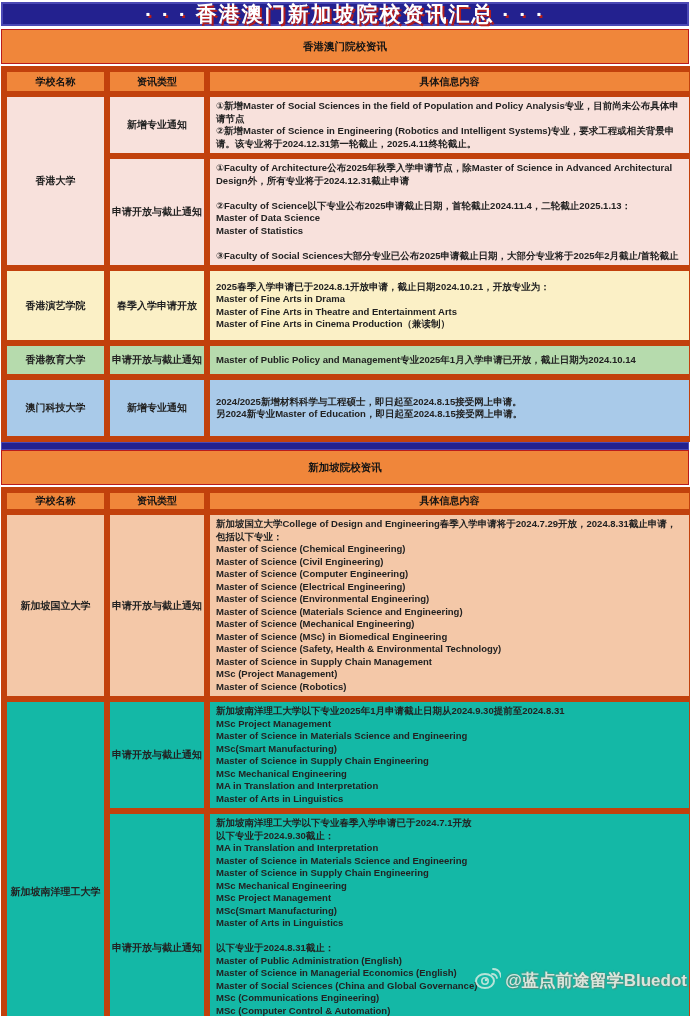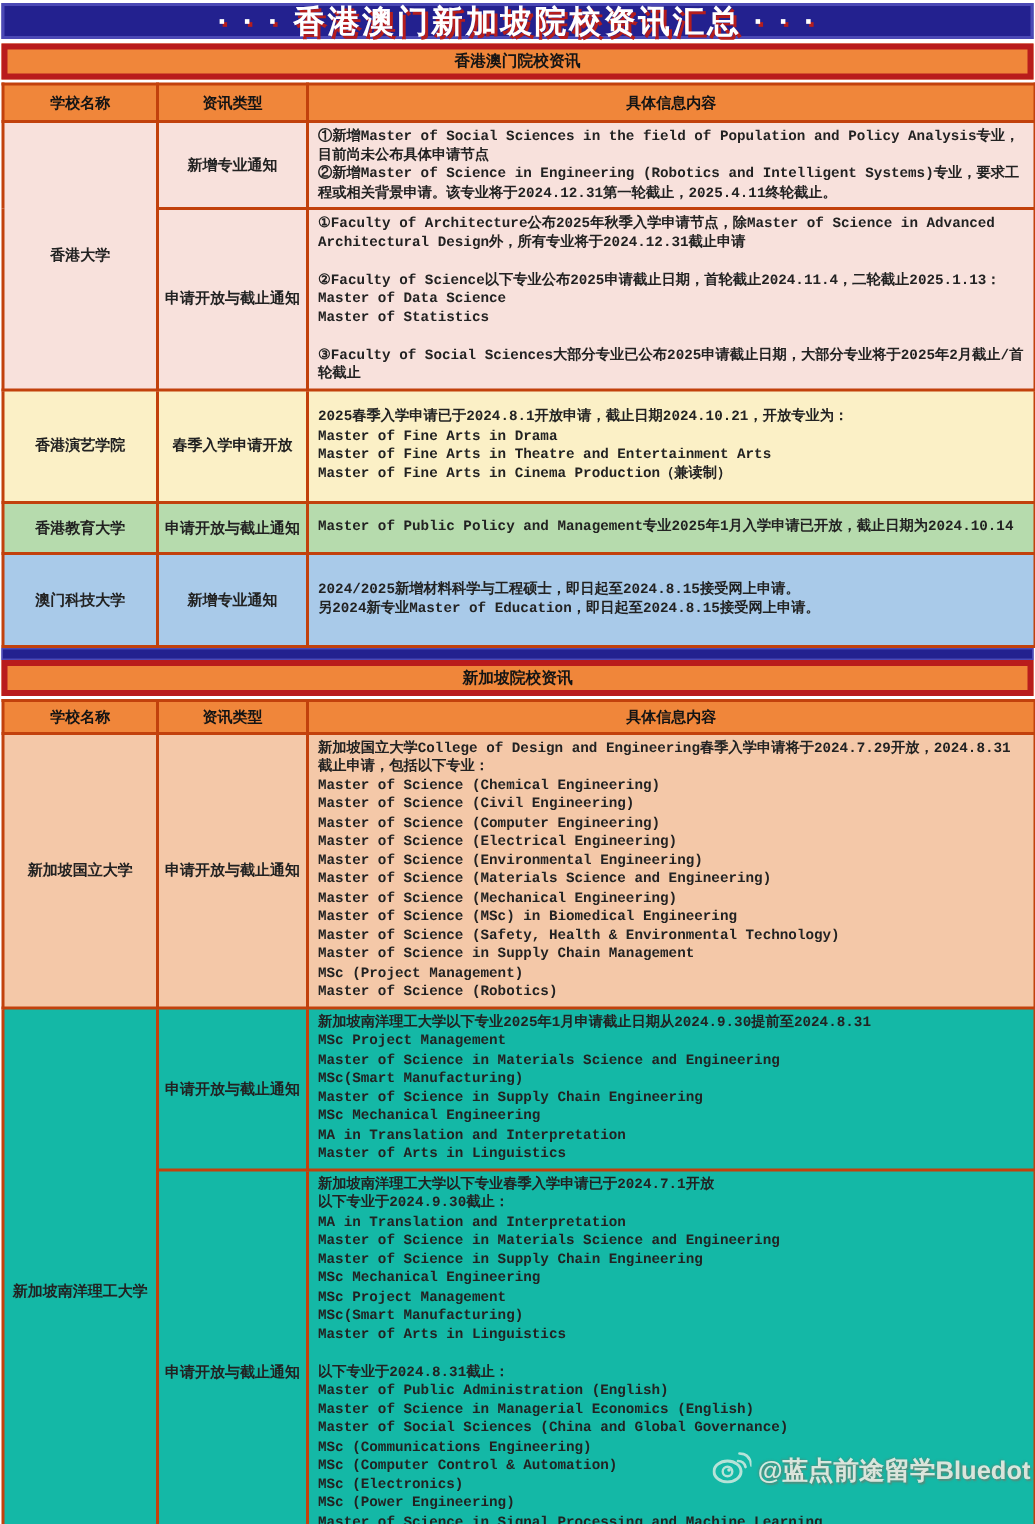--- a/index.html
+++ b/index.html
@@ -12,29 +12,29 @@
     border:2px solid #4B49B5;box-sizing:border-box;
     display:flex;align-items:center;justify-content:center;
   }
   .title-text{
     color:#ffffff;font-size:21px;font-weight:bold;letter-spacing:2px;
     text-shadow:2px 2px 0 #b51d1d;white-space:nowrap;
   }
 
   
   .section-bar{
-    margin:0 1px;height:24px;background:#F0863A;border:4px solid #b91c1c;box-sizing:border-box;
+    margin:0 1px;height:35px;background:#F0863A;border:1px solid #b91c1c;box-sizing:border-box;
     display:flex;align-items:center;justify-content:center;
     font-size:10.5px;font-weight:bold;color:#141414;
   }
   .gap2{height:2px;}
 
   
   table{border-collapse:collapse;table-layout:fixed;width:688px;margin:0 1px;}
-  td{border:2px solid #c2410c;box-sizing:border-box;vertical-align:middle;color:#222;font-family:Liberation Mono, monospace;}
+  td{border:6px solid #c2410c;box-sizing:border-box;vertical-align:middle;color:#222;}
   .col-school{width:103px;}
   .col-type{width:100px;}
   .col-content{width:485px;}
 
   tr.col-header td{
     background:#F0863A;font-size:10px;font-weight:bold;text-align:center;color:#141414;
     height:25px;
   }
   td.school,td.type{
     text-align:center;font-size:10px;font-weight:bold;color:#222;padding:2px;

